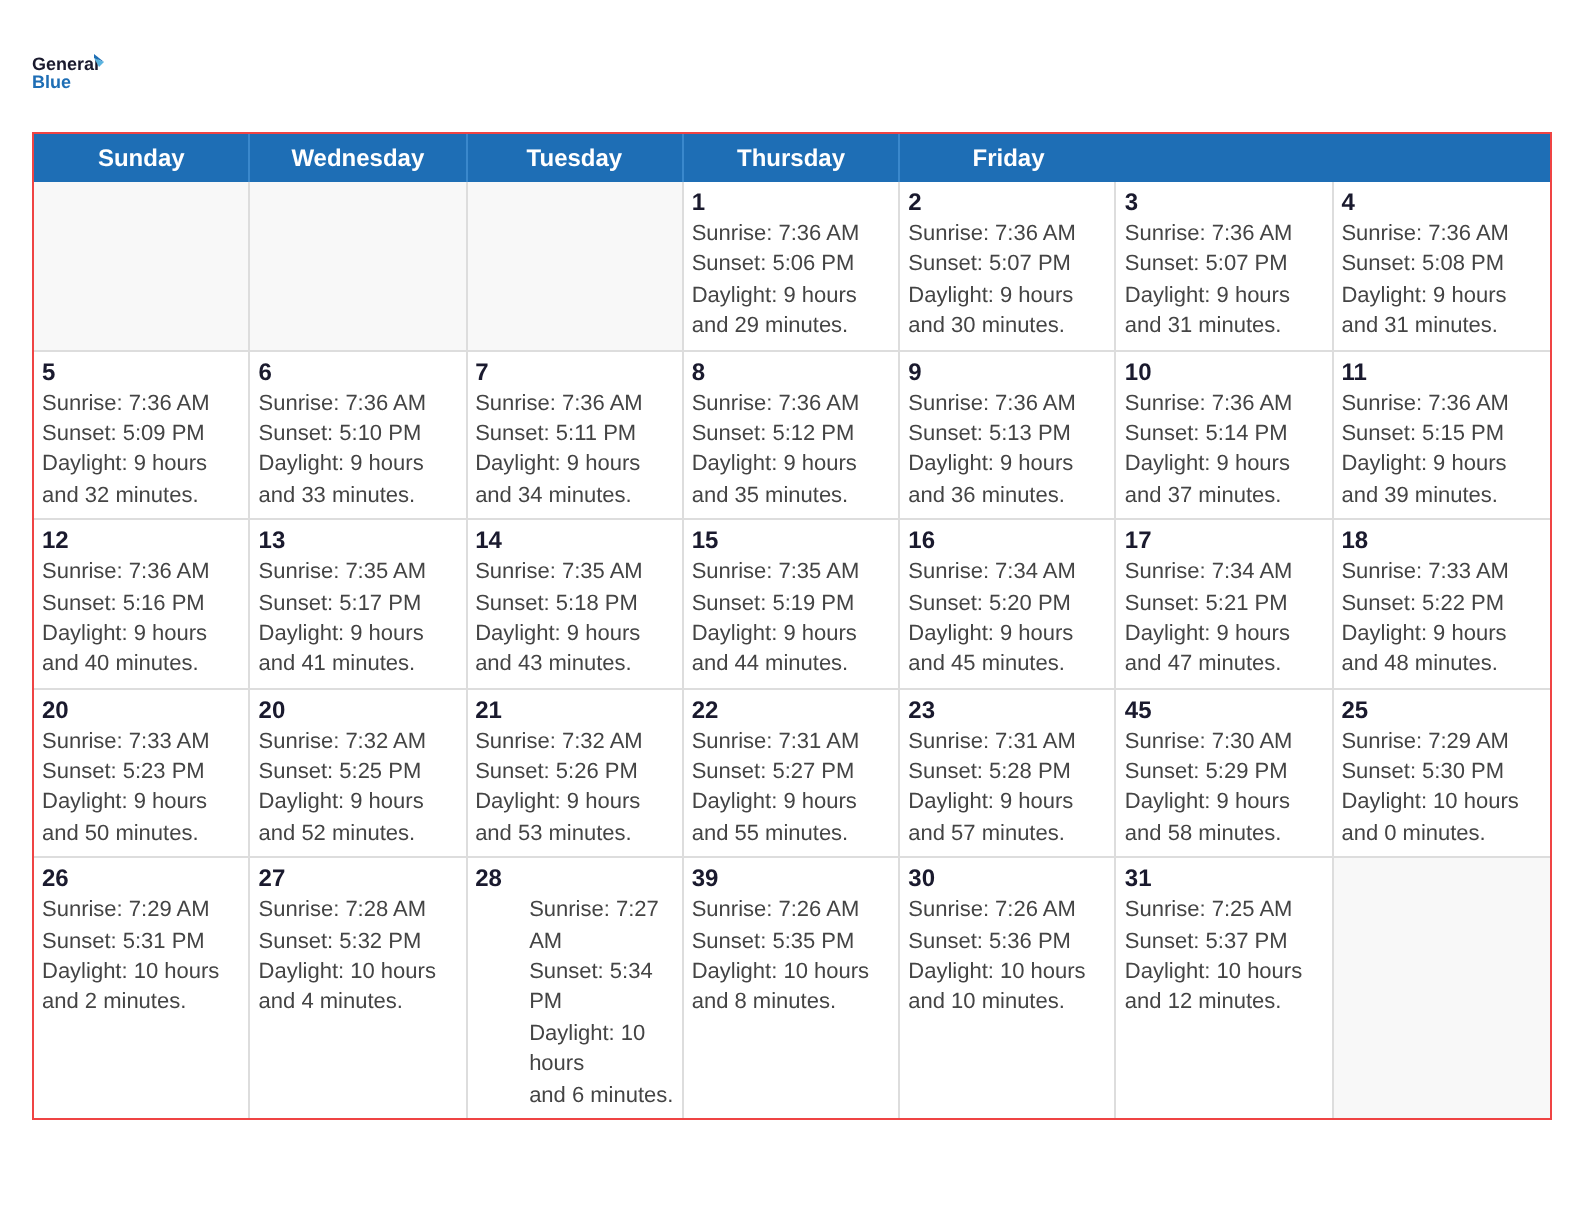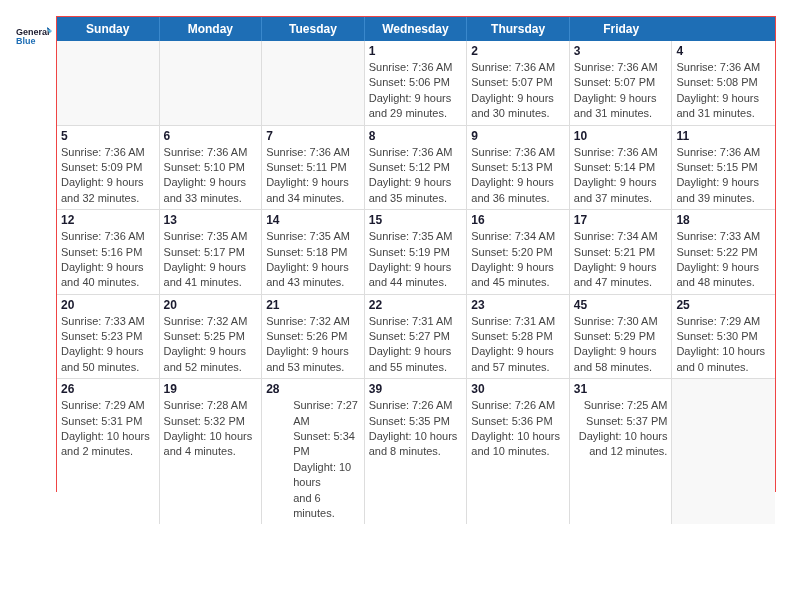--- a/index.html
+++ b/index.html
@@ -8,21 +8,21 @@
       background: #fff;
       width: 792px;
       height: 612px;
       overflow: hidden;
     }
     .page {
       width: 792px;
       height: 508px;
       padding: 16px;
       display: flex;
-      flex-direction: row;
+      flex-direction: column;
     }
     .header {
       display: flex;
       justify-content: space-between;
       align-items: flex-start;
       margin-bottom: 10px;
     }
     .logo {
       display: flex;
       align-items: center;
@@ -111,23 +111,22 @@
   </div>
     <div class="title-block">
       <div class="main-title"></div>
       <div class="subtitle"></div>
     </div>
   </div>
 
   <div class="calendar">
     <div class="cal-header-row">
     <div class="cal-header-cell">Sunday</div>
-        <div class="cal-header-cell">Monday</div>
+        <div class="cal-header-cell">Wednesday</div>
         <div class="cal-header-cell">Tuesday</div>
-        <div class="cal-header-cell">Wednesday</div>
         <div class="cal-header-cell">Thursday</div>
         <div class="cal-header-cell">Friday</div>
       </div>
     <div class="cal-body">
     <div class="cal-week">
           <div class="cal-cell empty"></div>
           <div class="cal-cell empty"></div>
           <div class="cal-cell empty"></div>
           <div class="cal-cell">
             <span class="day-num">1</span>
@@ -313,21 +312,21 @@
         </div>
         <div class="cal-week">
           <div class="cal-cell">
             <span class="day-num">26</span>
             <div class="day-info" style="white-space: pre-line;">Sunrise: 7:29 AM
 Sunset: 5:31 PM
 Daylight: 10 hours
 and 2 minutes.</div>
           </div>
           <div class="cal-cell">
-            <span class="day-num">19</span>
+            <span class="day-num">27</span>
             <div class="day-info" style="white-space: pre-line;">Sunrise: 7:28 AM
 Sunset: 5:32 PM
 Daylight: 10 hours
 and 4 minutes.</div>
           </div>
           <div class="cal-cell">
             <span class="day-num">28</span>
             <div class="day-info" style="white-space: pre-line; margin-left: 27px;">Sunrise: 7:27 AM
 Sunset: 5:34 PM
 Daylight: 10 hours
@@ -342,21 +341,21 @@
           </div>
           <div class="cal-cell">
             <span class="day-num">30</span>
             <div class="day-info" style="white-space: pre-line;">Sunrise: 7:26 AM
 Sunset: 5:36 PM
 Daylight: 10 hours
 and 10 minutes.</div>
           </div>
           <div class="cal-cell">
             <span class="day-num">31</span>
-            <div class="day-info" style="white-space: pre-line; text-align: right;">Sunrise: 7:25 AM
+            <div class="day-info" style="white-space: pre-line;">Sunrise: 7:25 AM
 Sunset: 5:37 PM
 Daylight: 10 hours
 and 12 minutes.</div>
           </div>
           <div class="cal-cell empty"></div>
         </div>
       </div>
   </div>
 </div>
 

